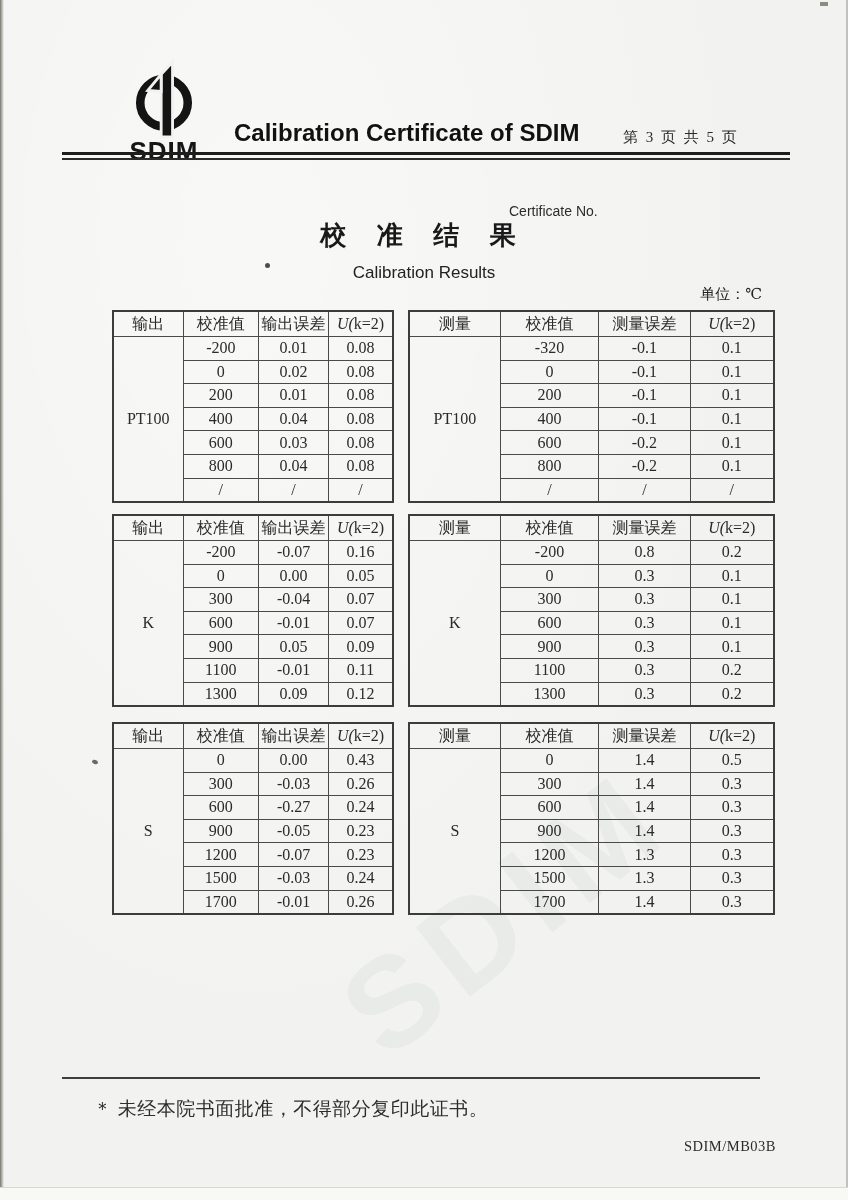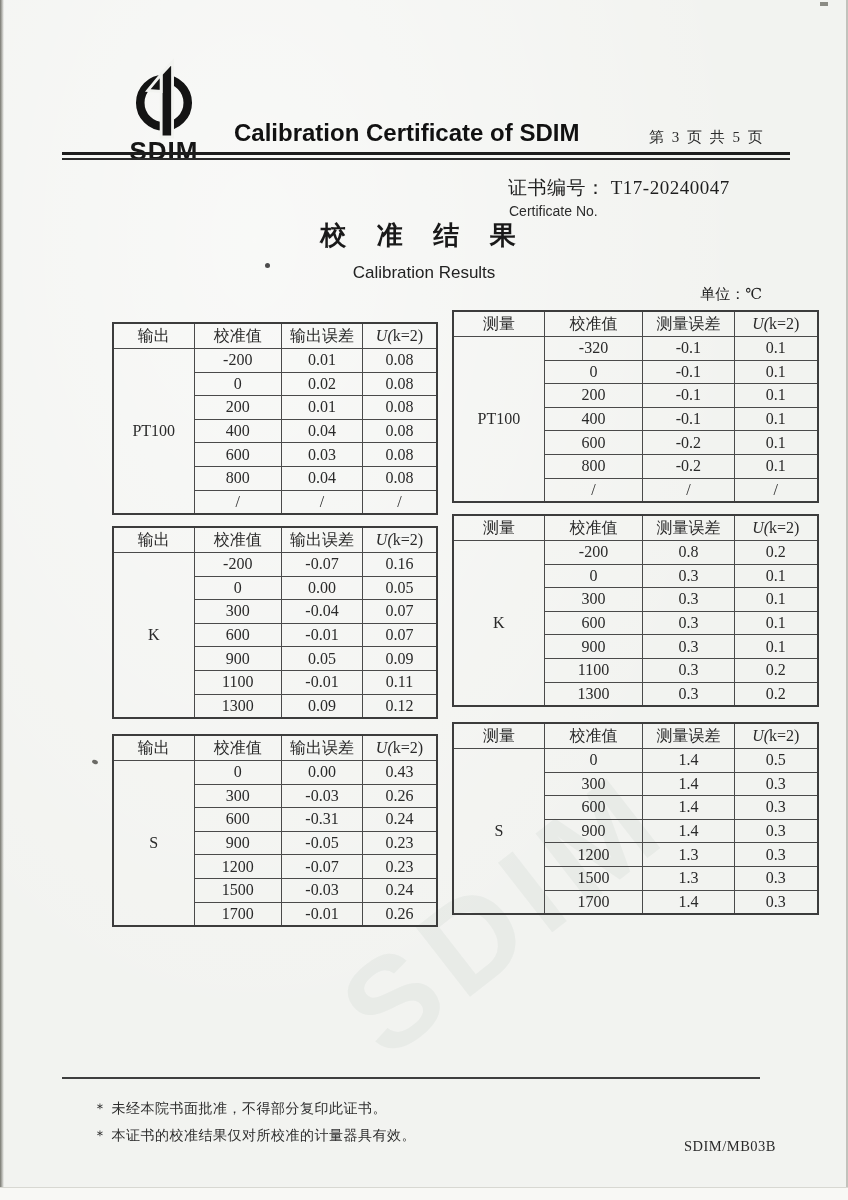--- a/index.html
+++ b/index.html
@@ -23,46 +23,46 @@
   .wm{left:320px;top:840px;font-family:"Liberation Sans",sans-serif;font-weight:bold;
       font-size:128px;letter-spacing:12px;color:rgba(148,166,158,0.10);transform:rotate(-38deg);}
   
   .logo-box{left:102px;top:58px;width:124px;text-align:center;}
   .logo-text{font-family:"Liberation Sans",sans-serif;font-weight:bold;font-size:26px;
              letter-spacing:1px;color:#161616;margin-top:-8px;}
   .title-cn{left:230px;top:68px;width:474px;text-align:center;font-size:38px;font-weight:bold;
             color:#161616;white-space:nowrap;}
   .title-en{left:234px;top:119px;width:440px;text-align:left;
             font-family:Liberation Sans, sans-serif;font-weight:bold;font-size:24px;color:#111;white-space:nowrap;}
-  .page-info{left:616px;top:128px;width:166px;font-size:15px;letter-spacing:2px;color:#2b2b2b;white-space:nowrap;padding-left:33px;}
+  .page-info{left:590px;top:128px;width:166px;font-size:15px;letter-spacing:2px;color:#2b2b2b;white-space:nowrap;padding-left:33px;}
   .rule{left:62px;top:152px;width:728px;height:3px;border-top:3px solid #1d1d1d;border-bottom:2px solid #2a2a2a;}
   .cert-no{left:508px;top:175px;font-size:19px;letter-spacing:.5px;color:#1e1e1e;white-space:nowrap;}
   .cert-en{left:509px;top:203px;font-family:"Liberation Sans",sans-serif;font-size:14px;color:#2c2c2c;}
   .section-cn{left:174px;top:218px;width:500px;text-align:center;font-size:26px;font-weight:bold;
               letter-spacing:12px;color:#191919;white-space:nowrap;}
   .section-en{left:174px;top:263px;width:500px;text-align:center;
               font-family:"Liberation Sans",sans-serif;font-size:17px;color:#222;}
   .unit{left:600px;top:285px;width:162px;text-align:right;font-size:15px;color:#222;white-space:nowrap;}
   
   .tgroup{display:flex;gap:14px;left:112px;}
   .g1{top:310px;} .g2{top:514px;} .g3{top:722px;}
   table.ctable{border-collapse:collapse;table-layout:fixed;background:transparent;}
-  .tleft{width:326px;margin-top:12px;} .tright{width:367px;}
+  .tleft{width:282px;} .tright{width:367px;}
   table.ctable th,table.ctable td{
     border:1px solid #4a4a4a;text-align:center;vertical-align:middle;
     font-size:16px;font-weight:normal;height:22.6px;padding:0;color:#2a2a2a;
     font-family:"Liberation Serif","DejaVu Serif",serif;
   }
   table.ctable{border:2px solid #3c3c3c;}
   table.ctable th{height:24px;}
   .uk{display:inline-block;}
   .uk::first-letter{font-style:italic;}
   
   .footer-line{left:62px;top:1077px;width:698px;height:2px;background:#3e3e3e;}
-  .footnotes{left:93px;top:1095px;font-size:14px;line-height:27px;color:#2d2d2d;letter-spacing:.5px;}
+  .footnotes{left:93px;top:1095px;font-size:19px;line-height:27px;color:#2d2d2d;letter-spacing:.5px;}
   .form-code{left:684px;top:1138px;font-size:14.5px;color:#2b2b2b;letter-spacing:.5px;}
 </style>
 </head>
 <body>
 
 <div id="paper">
 
   <div class="abs wm">SDIM</div>
 
   <div class="abs logo-box">
@@ -71,21 +71,20 @@
       <path d="M37 16 L49 3 L49 82 L37 82 Z" fill="#141414" stroke="#f2f3f0" stroke-width="3"></path>
       <path d="M23 33 L37 16 L37 34 Z" fill="#141414" stroke="#f2f3f0" stroke-width="3"></path>
     </svg>
     <div class="logo-text">SDIM</div>
   </div>
 
   <div class="abs title-en">Calibration Certificate of SDIM</div>
   <div class="abs page-info">第 3 页 共 5 页</div>
   <div class="abs rule"></div>
 
-  <div class="abs cert-no">证书编号： T17-20240047</div>
   <div class="abs cert-en">Certificate No.</div>
 
   <div class="abs section-cn">校 准 结 果</div>
   <div class="abs section-en">Calibration Results</div>
   <div class="abs unit">单位：℃</div>
 
   <div class="abs tgroup g1">
     <div class="tslot">
         <table class="ctable tleft">
           <colgroup>
@@ -337,21 +336,21 @@
               <td>0.00</td>
               <td>0.43</td>
             </tr>
             <tr>
               <td>300</td>
               <td>-0.03</td>
               <td>0.26</td>
             </tr>
             <tr>
               <td>600</td>
-              <td>-0.31</td>
+              <td>-0.27</td>
               <td>0.24</td>
             </tr>
             <tr>
               <td>900</td>
               <td>-0.05</td>
               <td>0.23</td>
             </tr>
             <tr>
               <td>1200</td>
               <td>-0.07</td>
@@ -424,21 +423,20 @@
               <td>0.3</td>
             </tr>
           </tbody>
         </table>
       </div>
   </div>
 
   <div class="abs footer-line"></div>
   <div class="abs footnotes">
     <div>＊ 未经本院书面批准，不得部分复印此证书。</div>
-    <div>＊ 本证书的校准结果仅对所校准的计量器具有效。</div>
   </div>
   <div class="abs form-code">SDIM/MB03B</div>
 
   <div class="abs edge-left"></div>
   <div class="abs edge-right"></div>
   <div class="abs edge-bottom"></div>
   <div class="abs speck1"></div>
   <div class="abs speck2"></div>
   <div class="abs speck3"></div>
 </div>

